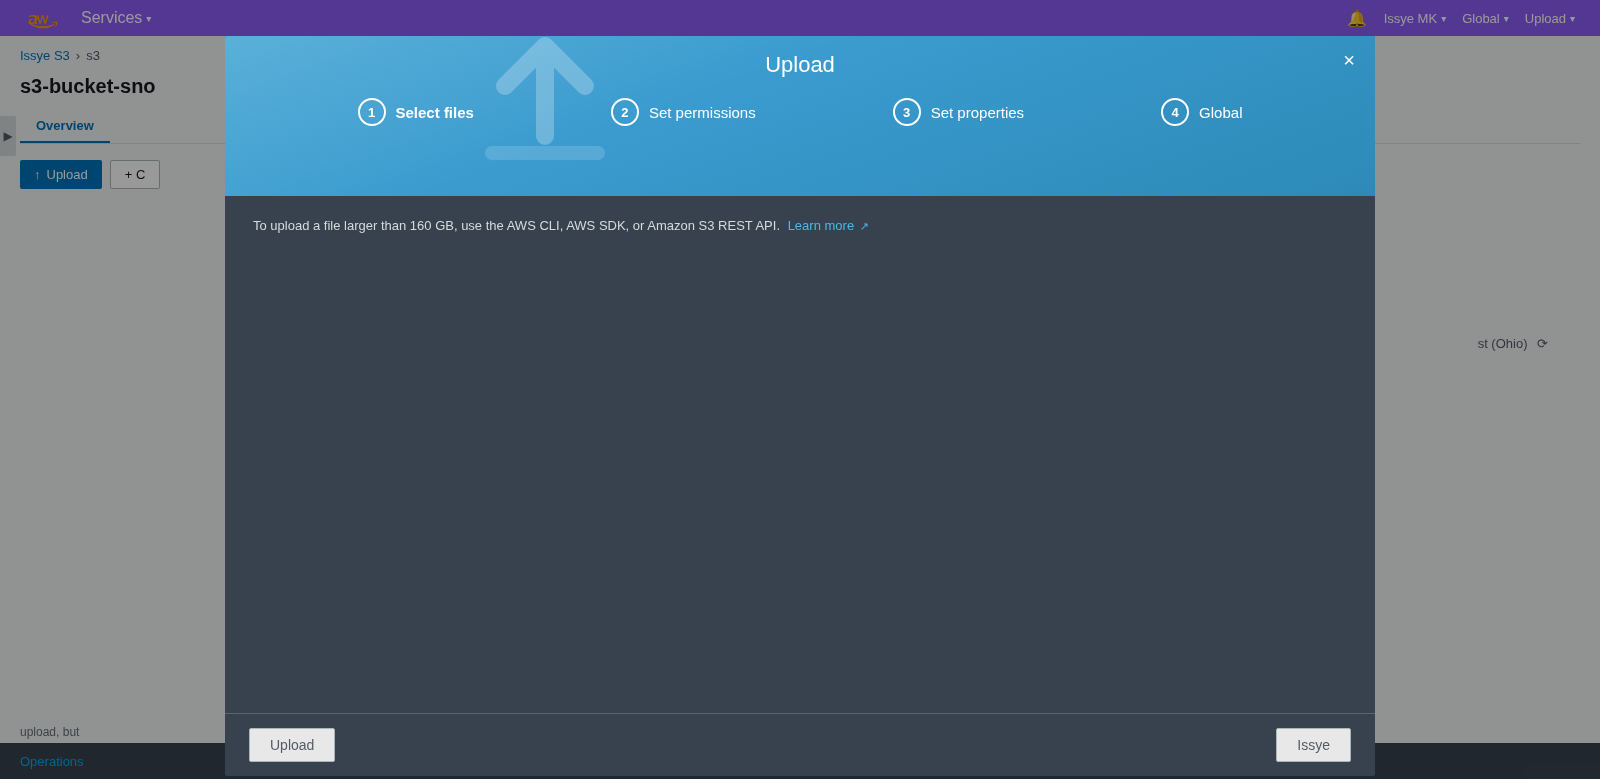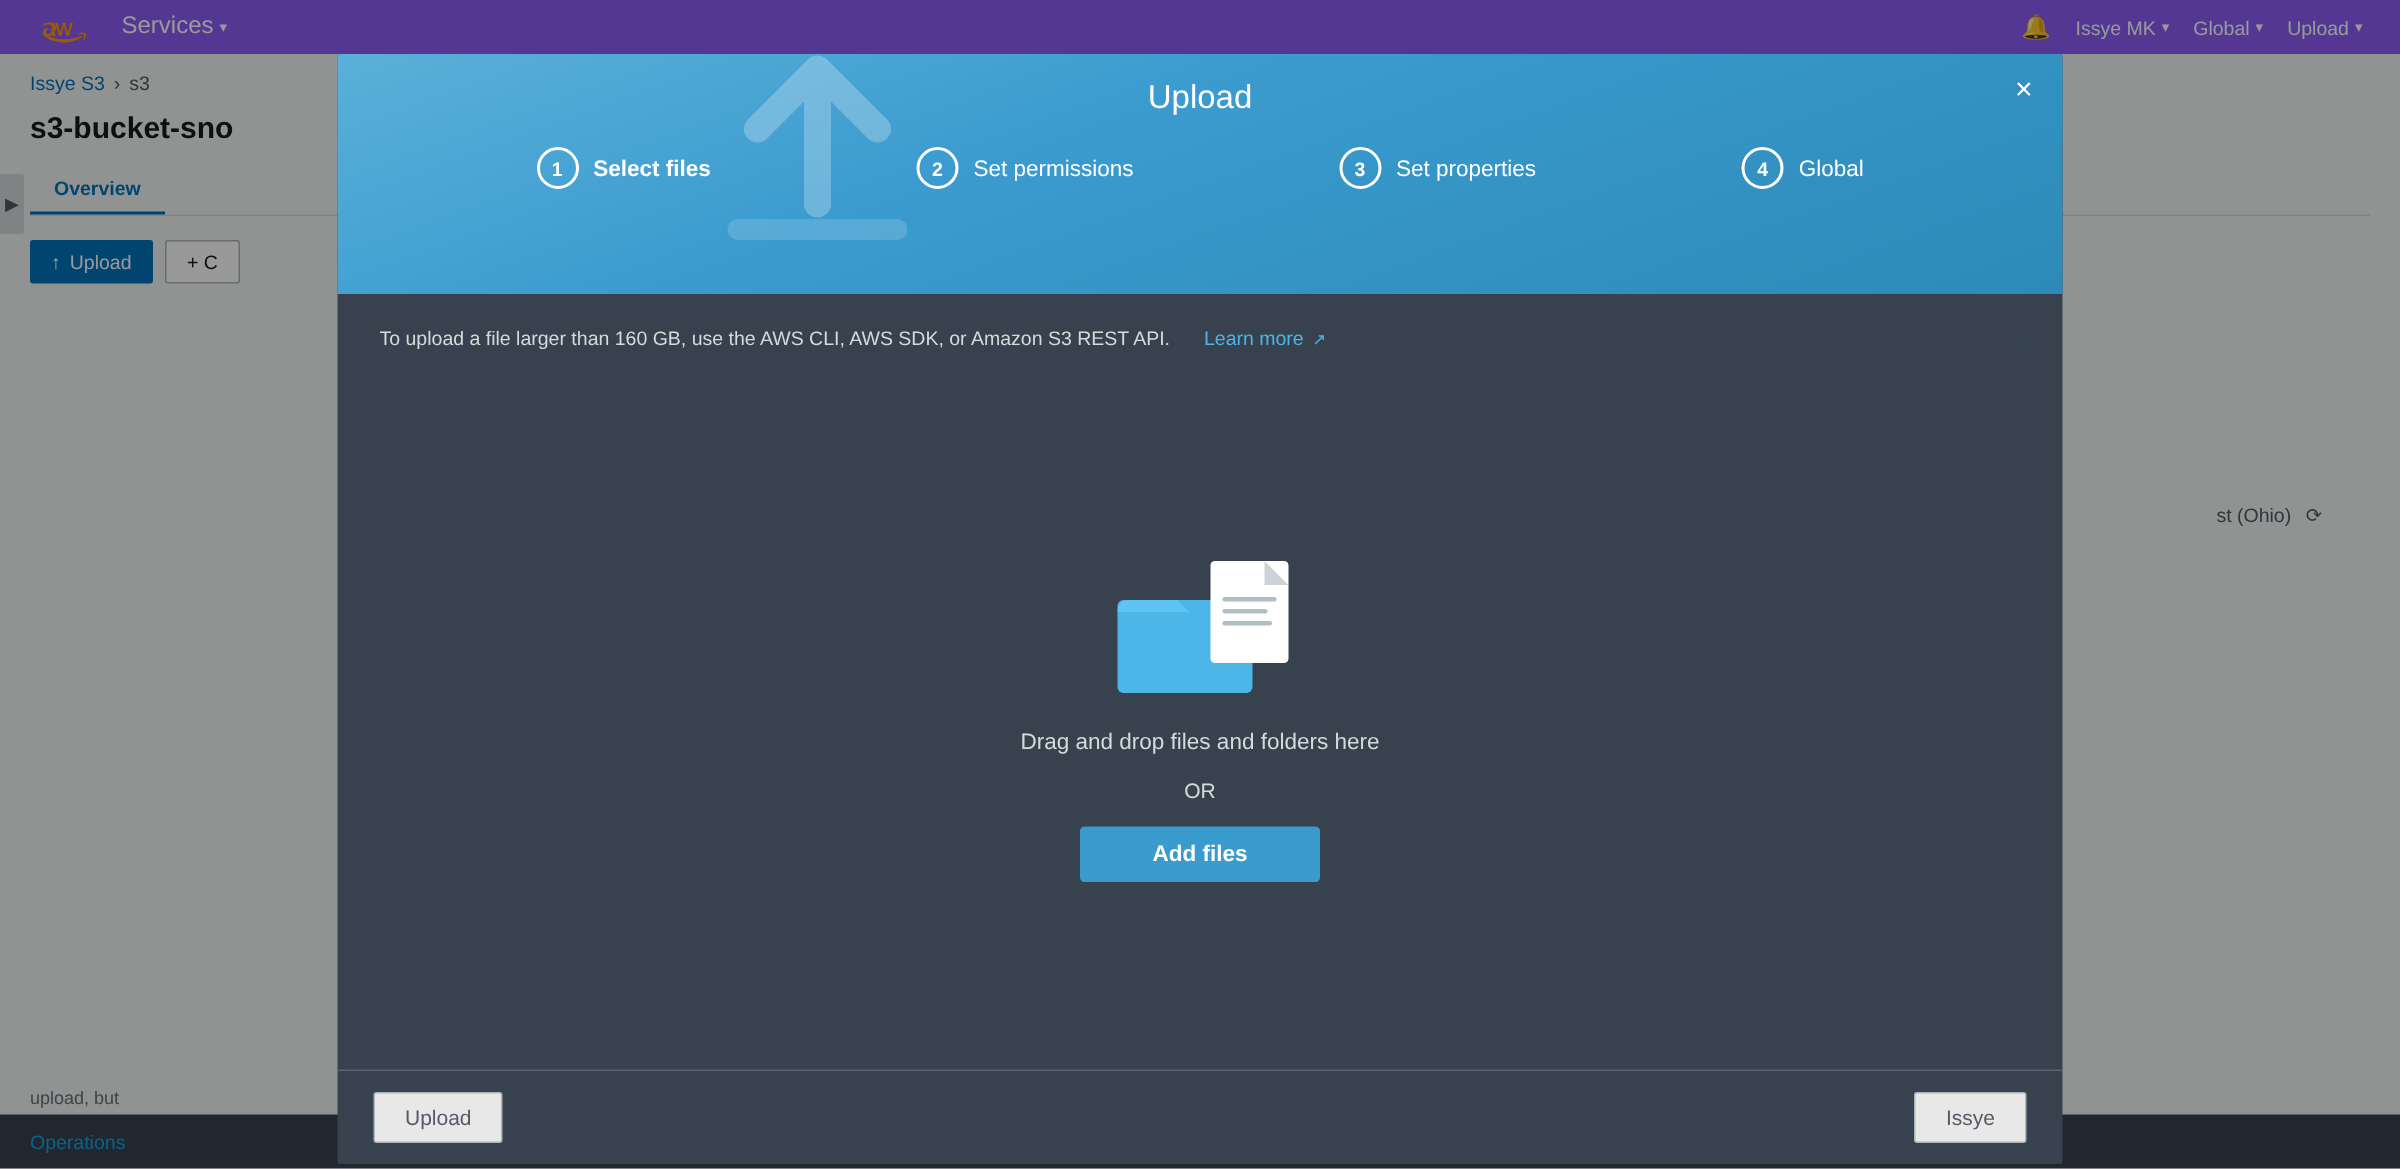--- a/index.html
+++ b/index.html
@@ -425,48 +425,26 @@
       <div class="step">
         <div class="step-circle">4</div>
         <span>Global</span>
       </div>
     </div>
   </div>
 
   <div class="modal-body">
     <div class="info-bar">
       <span>To upload a file larger than 160 GB, use the AWS CLI, AWS SDK, or Amazon S3 REST API.</span>
-      <a href="#" style="color:#4db6e8; margin-left:19px;">
+      <a href="#" style="color:#4db6e8; margin-left:4px;">
         <span>Learn more</span>
         <span style="font-size:11px; margin-left:2px;">↗</span>
       </a>
     </div>
 
-    <div class="drop-zone">
-
-      <div style="position:relative; width:130px; height:110px;">
-        <svg viewBox="0 0 130 110" width="130" height="110">
-
-          <rect x="10" y="40" width="90" height="62" rx="4" fill="#4db6e8"></rect>
-          <path d="M10 48 Q10 40 18 40 L50 40 L58 48 L10 48 Z" fill="#5ec4f5"></path>
-
-          <rect x="72" y="14" width="52" height="68" rx="3" fill="white"></rect>
-          <path d="M108 14 L124 30 L108 30 Z" fill="#ccd3d8"></path>
-          <rect x="80" y="38" width="36" height="3" rx="1.5" fill="#b0bec5"></rect>
-          <rect x="80" y="46" width="30" height="3" rx="1.5" fill="#b0bec5"></rect>
-          <rect x="80" y="54" width="33" height="3" rx="1.5" fill="#b0bec5"></rect>
-        </svg>
-      </div>
-
-      <div class="drag-text">Drag and drop files and folders here</div>
-      <div class="or-text">OR</div>
-      <button class="add-files-btn">
-        <span>Add files</span>
-      </button>
-    </div>
   </div>
 
   <div class="modal-footer">
     <button class="footer-btn footer-btn-upload">
       <span>Upload</span>
     </button>
     <button class="footer-btn footer-btn-next">
       <span>Issye</span>
     </button>
   </div>

